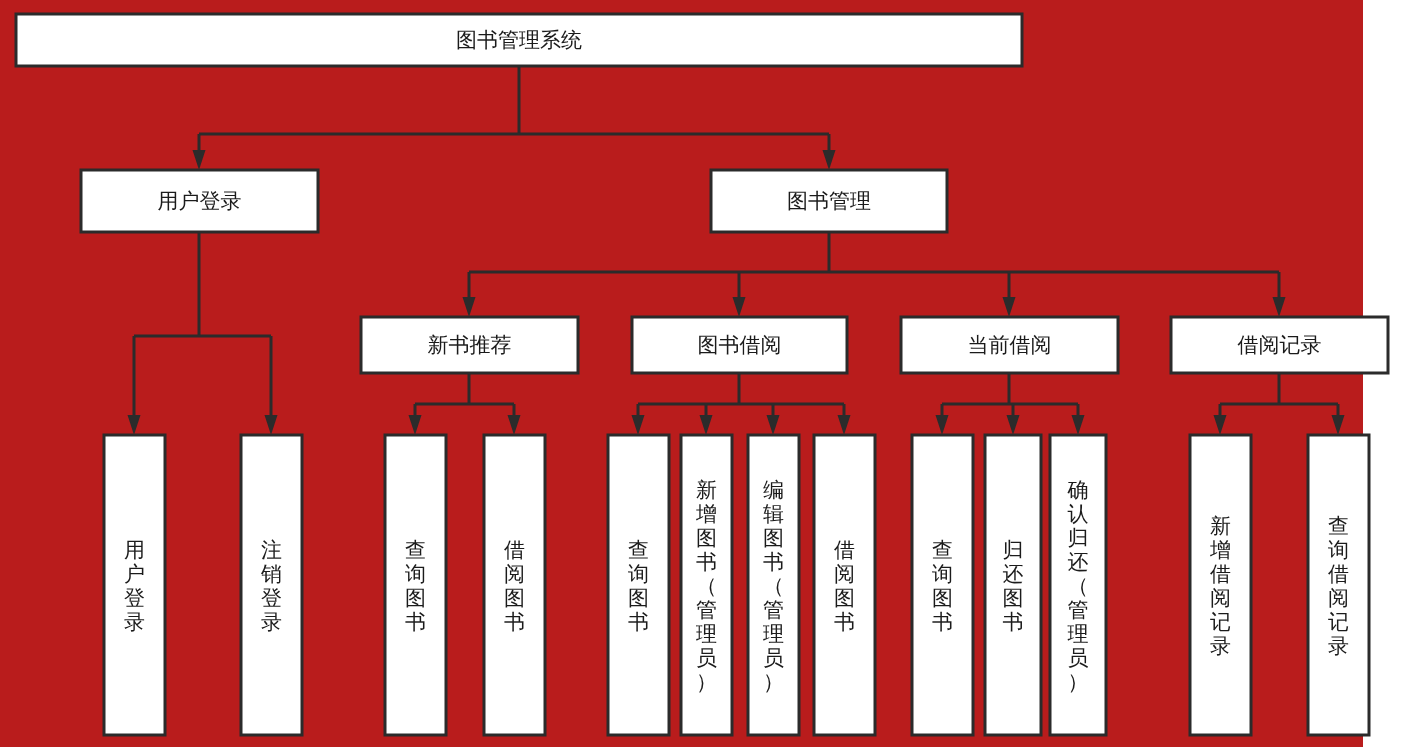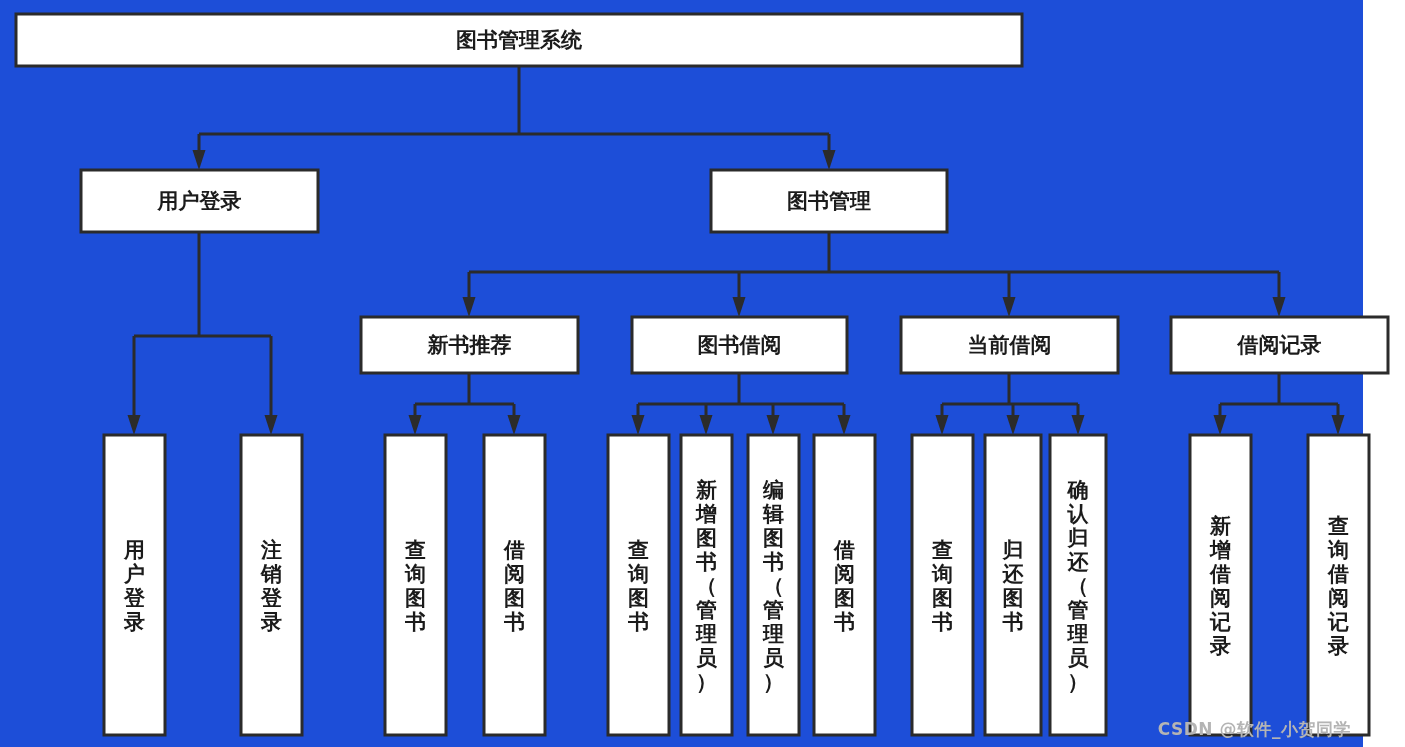--- a/index.html
+++ b/index.html
@@ -10,22 +10,21 @@
   body {
     width: 1405px;
     height: 747px;
     font-family: "DejaVu Sans", "Liberation Sans", sans-serif;
     overflow: hidden;
   }
   #diagram-root {
     position: relative;
     width: 1363px;
     height: 747px;
-    background: #1d4ed8;
-    font-weight: bold;
+    background: #b91c1c;
   }
   svg.chart-canvas {
     position: absolute;
     top: 0;
     left: 0;
     width: 1405px;
     height: 747px;
     display: block;
   }
   .node-rect {
@@ -217,14 +216,13 @@
         <g>
           <rect x="1190" y="435" width="61" height="300" class="node-rect"></rect>
           <text x="1220.5" y="533" class="node-label-v"><tspan x="1220.5" dy="0">新</tspan><tspan x="1220.5" dy="24">增</tspan><tspan x="1220.5" dy="24">借</tspan><tspan x="1220.5" dy="24">阅</tspan><tspan x="1220.5" dy="24">记</tspan><tspan x="1220.5" dy="24">录</tspan></text>
         </g>
         <g>
           <rect x="1308" y="435" width="61" height="300" class="node-rect"></rect>
           <text x="1338.5" y="533" class="node-label-v"><tspan x="1338.5" dy="0">查</tspan><tspan x="1338.5" dy="24">询</tspan><tspan x="1338.5" dy="24">借</tspan><tspan x="1338.5" dy="24">阅</tspan><tspan x="1338.5" dy="24">记</tspan><tspan x="1338.5" dy="24">录</tspan></text>
         </g>
       </g>
   </svg>
-  <div class="watermark-text">CSDN @软件_小贺同学</div>
 </div>
 
 </body></html>

